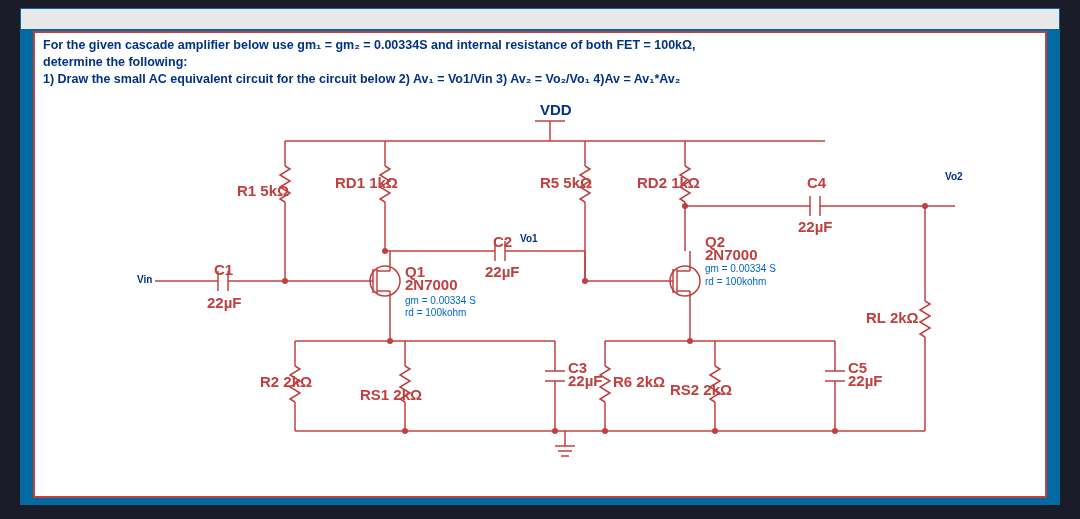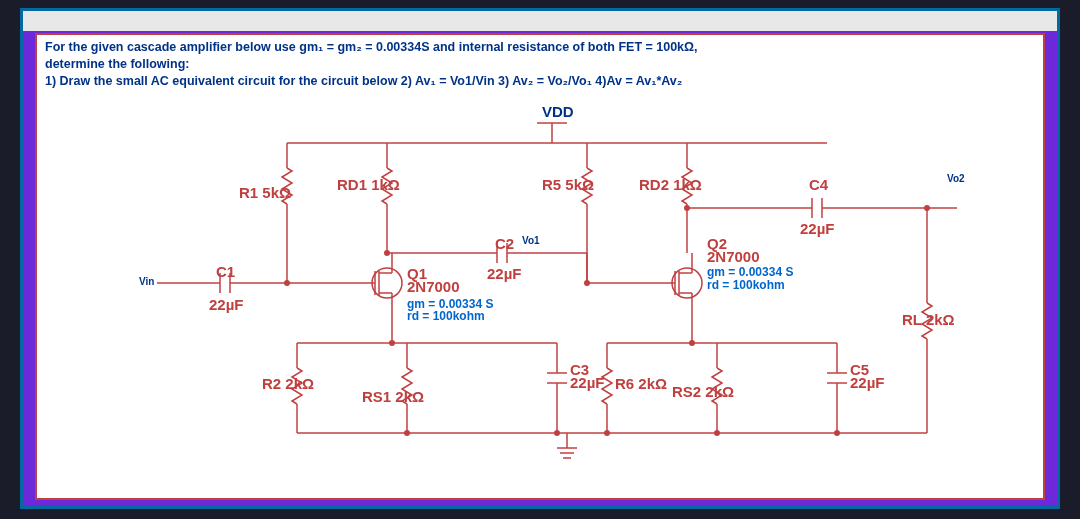--- a/index.html
+++ b/index.html
@@ -5,23 +5,23 @@
     body {
       margin: 0;
       padding: 0;
       background: #1a1d29;
       font-family: Arial, sans-serif;
       width: 1080px;
       height: 519px;
       overflow: hidden;
     }
     .page-container {
-      background: #6d28d9;
+      background: #0369a1;
       margin: 8px 20px;
-      border: 3px solid #0369a1;
+      border: 1px solid #0369a1;
       height: 495px;
       position: relative;
     }
     .header-line {
       height: 20px;
       background: #e8e8e8;
       position: relative;
     }
     .content-box {
       border: 2px solid #c04040;
@@ -48,21 +48,21 @@
     .node { fill: #c04040; }
     .label {
       position: absolute;
       font-size: 15px;
       font-weight: bold;
       color: #c04040;
       white-space: nowrap;
     }
     .vdd-label { color: #003388; font-weight: bold; }
     .node-label { color: #003388; font-size: 10px; font-weight: bold; }
-    .annot { color: #0066cc; font-size: 12px; font-weight: bold; }
+    .annot { color: #0066cc; font-size: 10px; font-weight: normal; }
   </style>
 </head>
 <body>
 
 <div class="page-container">
   <div class="header-line"></div>
   <div class="content-box">
     <div class="question-text">
       <span>For the given cascade amplifier below use gm₁ = gm₂ = 0.00334S and internal resistance of both FET = 100kΩ,</span><br>
       <span>determine the following:</span><br>
@@ -226,16 +226,16 @@
       <div class="label" style="left:453px; top:248px;">C3</div>
       <div class="label" style="left:453px; top:261px;">22µF</div>
 
       <div class="label" style="left:455px; top:265px; left:460px;"></div>
       <div class="label" style="left:498px; top:262px;"><span>R6</span> <span>2kΩ</span></div>
       <div class="label" style="left:555px; top:270px;"><span>RS2</span> <span>2kΩ</span></div>
 
       <div class="label" style="left:733px; top:248px;text-align:center;">C5</div>
       <div class="label" style="left:733px; top:261px;">22µF</div>
 
-      <div class="label" style="left:785px; top:198px;"><span>RL</span> <span>2kΩ</span></div>
+      <div class="label" style="left:751px; top:198px;"><span>RL</span> <span>2kΩ</span></div>
     </div>
   </div>
 </div>
 
 </body></html>

